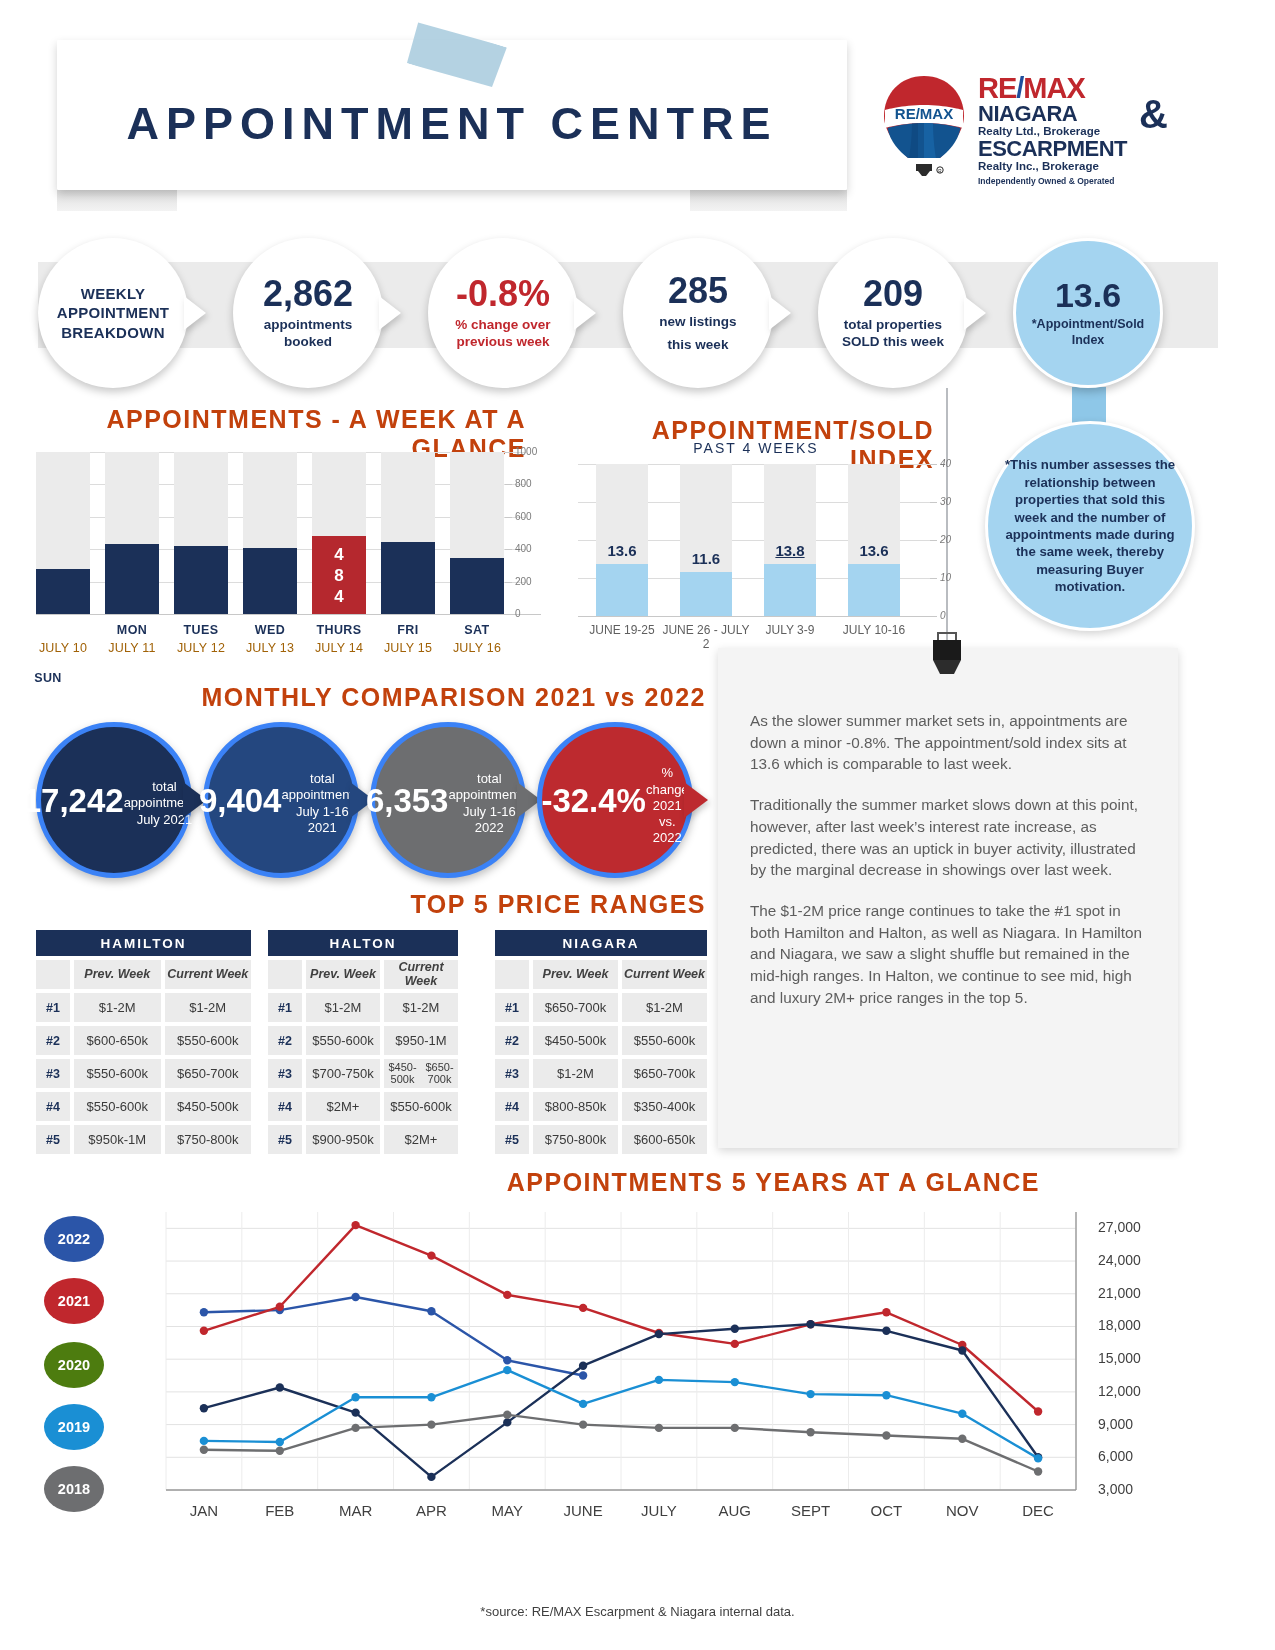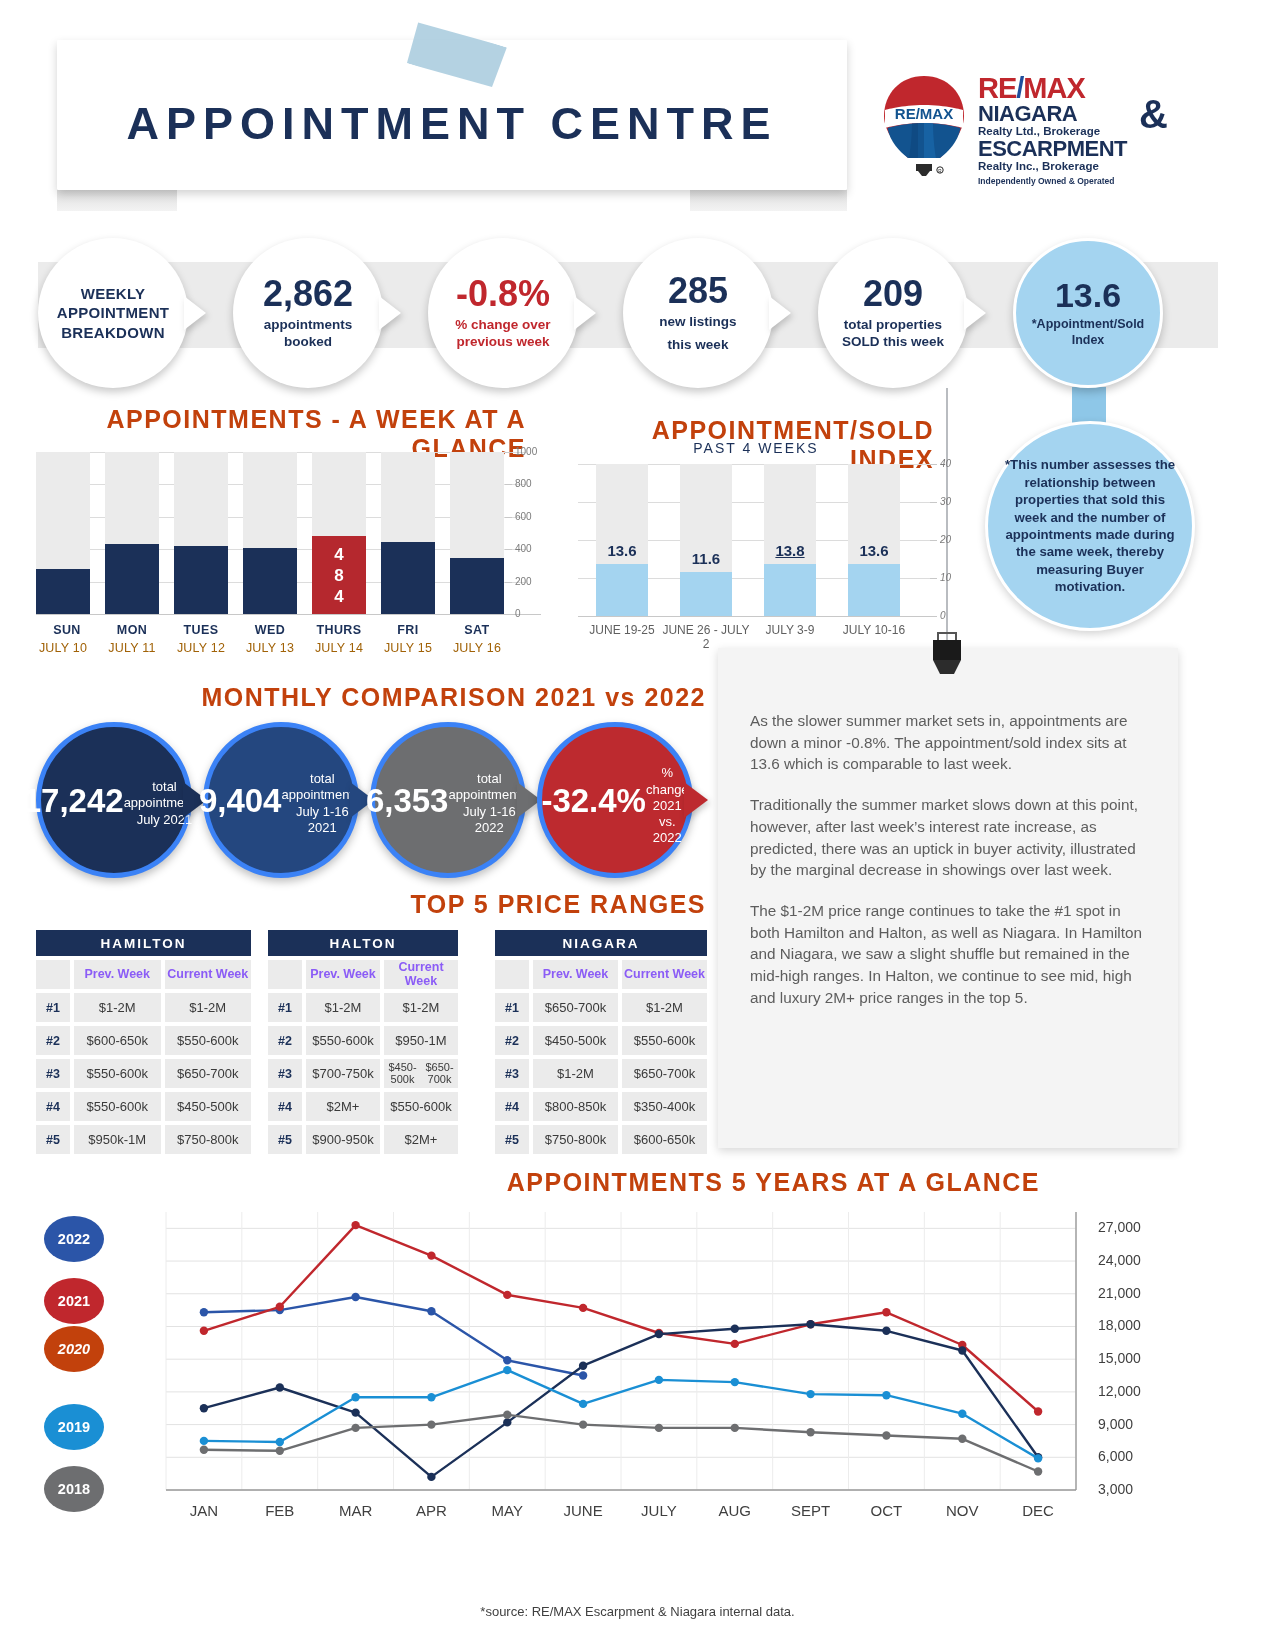--- a/index.html
+++ b/index.html
@@ -175,21 +175,21 @@
   .pt-head { height: 26px; background: #1b3058; color: #fff; display: flex; align-items: center; justify-content: center;
              font-size: 13.5px; font-weight: bold; letter-spacing: 2px; }
   .pt-row { display: flex; gap: 4px; margin-top: 4px; }
   .pt-rank { width: 34px; background: #ebebeb; display: flex; align-items: center; justify-content: center;
              font-size: 12.5px; font-weight: bold; color: #1b3058; }
   .pt-cell { flex: 1; background: #ebebeb; display: flex; align-items: center; justify-content: center;
              font-size: 13px; color: #3a3a3a; height: 29px; line-height: 1.05; text-align: center; }
   .pt-cell.two { font-size: 11px; }
   .pt-colhead { display: flex; gap: 4px; margin-top: 4px; }
   .pt-colhead .pt-rank { height: 29px; }
-  .pt-colhead .pt-cell { font-weight: bold; color: #8b5cf6; font-size: 12.5px; }
+  .pt-colhead .pt-cell { font-weight: bold; color: #404040; font-size: 12.5px; font-style: italic; }
   #pt-hamilton { left: 36px; width: 215px; }
   #pt-halton { left: 268px; width: 190px; }
   #pt-niagara { left: 495px; width: 212px; }
 
   
   #commentary {
     position: absolute; left: 718px; top: 648px; width: 460px; height: 500px;
     background: #f4f4f4; box-shadow: 0 3px 9px rgba(0,0,0,.16);
   }
   #commentary .body { padding: 62px 32px 0 32px; }
@@ -704,27 +704,27 @@
     <div class="fy-xtick" style="left: 426.25px; top: 306px;">MAY</div>
     <div class="fy-xtick" style="left: 502.083px; top: 306px;">JUNE</div>
     <div class="fy-xtick" style="left: 577.917px; top: 306px;">JULY</div>
     <div class="fy-xtick" style="left: 653.75px; top: 306px;">AUG</div>
     <div class="fy-xtick" style="left: 729.583px; top: 306px;">SEPT</div>
     <div class="fy-xtick" style="left: 805.417px; top: 306px;">OCT</div>
     <div class="fy-xtick" style="left: 881.25px; top: 306px;">NOV</div>
     <div class="fy-xtick" style="left: 957.083px; top: 306px;">DEC</div>
     <div class="leg-pill" style="top: 20px; background: rgb(43, 85, 168);">2022</div>
     <div class="leg-pill" style="top: 82px; background: rgb(192, 39, 45);">2021</div>
-    <div class="leg-pill" style="top: 130px; background: #c2410c; font-style: italic;">2020</div>
+    <div class="leg-pill" style="top: 146px; background: #4d7c0f;">2020</div>
     <div class="leg-pill" style="top: 208px; background: rgb(26, 143, 212);">2019</div>
     <div class="leg-pill" style="top: 270px; background: rgb(109, 110, 112);">2018</div>
   </div>
 <div id="fy-source">*source:  RE/MAX Escarpment &amp; Niagara internal data.</div>
 
-<div class="wk-lab" style="left: 32px;">SUN</div>
+<div class="wk-lab" style="left: 13px; margin-top: 48px;">SUN</div>
 <div class="wk-lab2" style="left: 28px;">JULY 10</div>
 <div class="wk-lab" style="left: 97px;">MON</div>
 <div class="wk-lab2" style="left: 97px;">JULY 11</div>
 <div class="wk-lab" style="left: 166px;">TUES</div>
 <div class="wk-lab2" style="left: 166px;">JULY 12</div>
 <div class="wk-lab" style="left: 235px;">WED</div>
 <div class="wk-lab2" style="left: 235px;">JULY 13</div>
 <div class="wk-lab" style="left: 304px;">THURS</div>
 <div class="wk-lab2" style="left: 304px;">JULY 14</div>
 <div class="wk-lab" style="left: 373px;">FRI</div>

